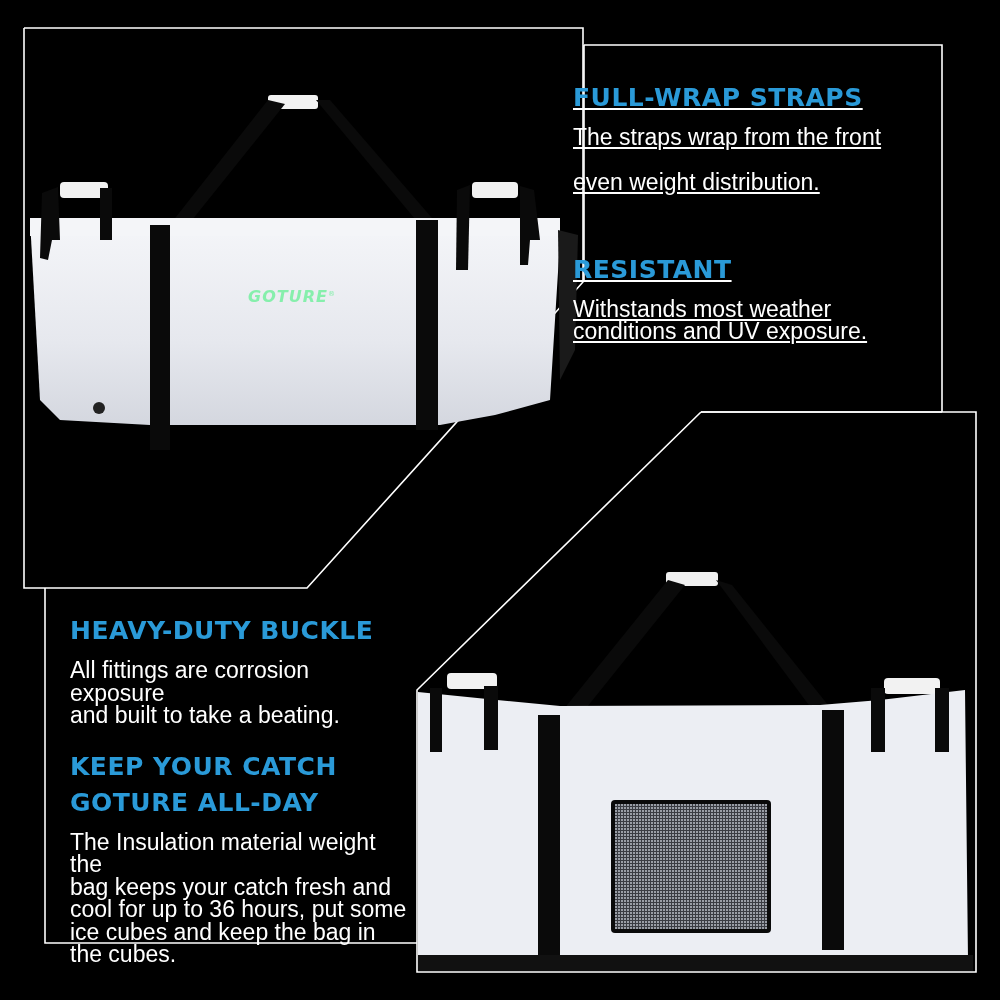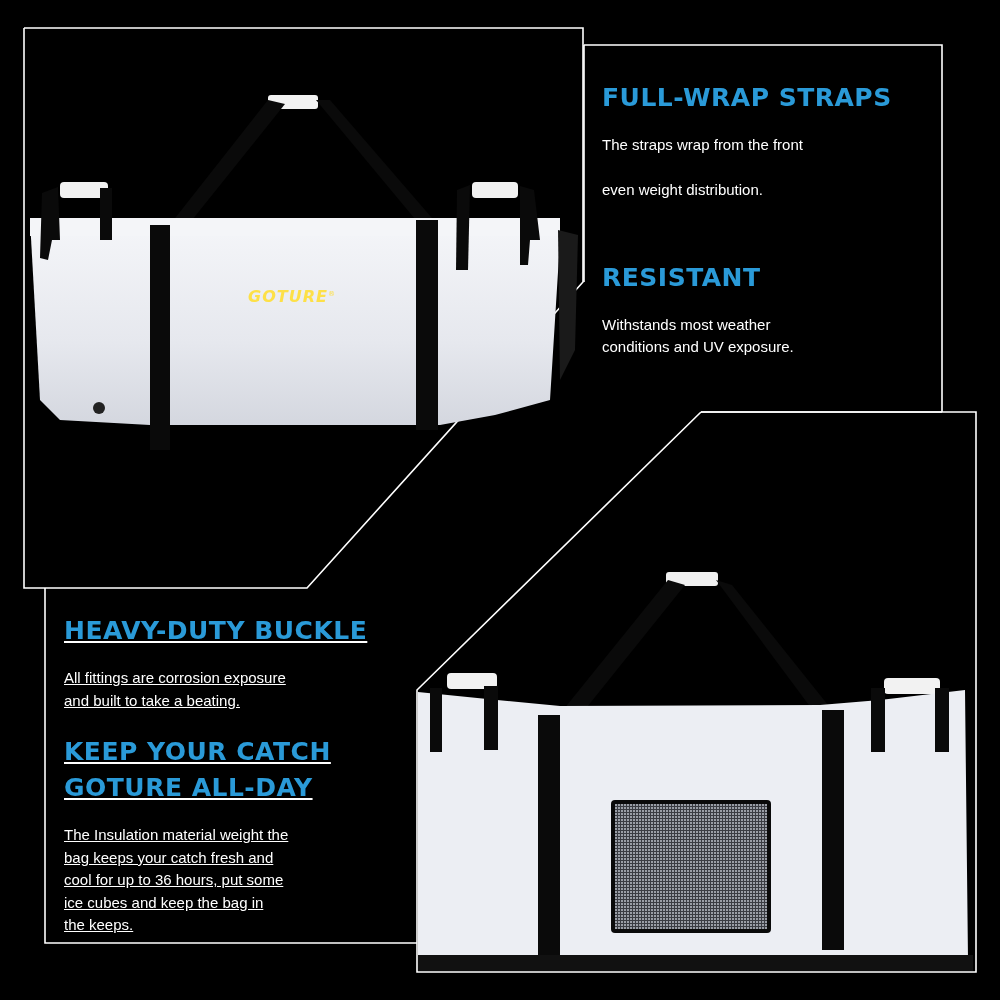--- a/index.html
+++ b/index.html
@@ -1,23 +1,23 @@
 <!DOCTYPE html>
 <html><head>
 <meta charset="utf-8">
 <style>
   html, body { margin:0; padding:0; background:#000; }
   body { width:1000px; height:1000px; position:relative; overflow:hidden; font-family:"Liberation Sans", sans-serif; }
   .frames { position:absolute; left:0; top:0; width:1000px; height:1000px; pointer-events:none; }
   .photo { position:absolute; }
   .text-block { position:absolute; color:#fff; }
   .feature-title { color:#2a9ad8; font-family:"DejaVu Sans", sans-serif; font-weight:bold; font-size:25px; line-height:36px; letter-spacing:0.5px; margin:0; }
-  .feature-desc { color:#fff; font-size:15px; line-height:22.5px; margin:18px 0 0 0; }
+  .feature-desc { color:#fff; font-size:23px; line-height:22.5px; margin:10px 0 0 0; }
   .feature { margin-bottom:28px; }
-  .brand { position:absolute; font-family:"DejaVu Sans", sans-serif; font-style:italic; font-weight:bold; font-size:16px; color:#fde047; letter-spacing:1px; }
+  .brand { position:absolute; font-family:"DejaVu Sans", sans-serif; font-style:italic; font-weight:bold; font-size:16px; color:#86efac; letter-spacing:1px; }
   .brand sup { font-size:7px; font-weight:normal; }
 </style>
 </head>
 <body>
 
 <svg class="frames" viewBox="0 0 1000 1000">
 
   <polyline points="24,28 583,28 583,282 307,588 24,588 24,28" fill="none" stroke="#fff" stroke-width="1.6"></polyline>
 
   <polyline points="584,45 942,45 942,412" fill="none" stroke="#fff" stroke-width="1.6"></polyline>
@@ -92,55 +92,55 @@
       <rect width="3" height="3" fill="#3a3c42"></rect>
       <rect width="2" height="2" fill="#9a9ea6"></rect>
     </pattern>
   </defs>
   <rect x="611" y="800" width="160" height="133" rx="4" fill="#0a0a0a"></rect>
   <rect x="615" y="804" width="152" height="125" fill="url(#mesh)"></rect>
 
   <rect x="418" y="955" width="555" height="16" fill="#111"></rect>
 </svg>
 
-<div class="text-block" style="left:602px;top:80px;width:330px;">
+<div class="text-block" style="left:573px;top:80px;width:330px;text-decoration:underline;">
   <div class="feature">
     <h2 class="feature-title">FULL-WRAP STRAPS</h2>
     <p class="feature-desc">
       <span>The straps wrap from the front</span><br>
       <br>
       <span>even weight distribution.</span>
     </p>
   </div>
   <div class="feature" style="margin-top:-6px;">
     <h2 class="feature-title">
       <br>
       <span>RESISTANT</span>
     </h2>
     <p class="feature-desc">
       <span>Withstands most weather</span><br>
       <span>conditions and UV exposure.</span>
     </p>
   </div>
 </div>
 
-<div class="text-block" style="left:64px;top:613px;width:340px;text-decoration:underline;">
+<div class="text-block" style="left:70px;top:613px;width:340px;">
   <div class="feature">
     <h2 class="feature-title">HEAVY-DUTY BUCKLE</h2>
     <p class="feature-desc">
       <span>All fittings are corrosion exposure</span><br>
       <span>and built to take a beating.</span>
     </p>
   </div>
   <div class="feature" style="margin-top:-6px;">
     <h2 class="feature-title">
       <span>KEEP YOUR CATCH</span><br>
       <span>GOTURE ALL-DAY</span>
     </h2>
     <p class="feature-desc">
       <span>The Insulation material weight the</span><br>
       <span>bag keeps your catch fresh and</span><br>
       <span>cool for up to 36 hours, put some</span><br>
       <span>ice cubes and keep the bag in</span><br>
-      <span>the keeps.</span>
+      <span>the cubes.</span>
     </p>
   </div>
 </div>
 
 </body></html>

